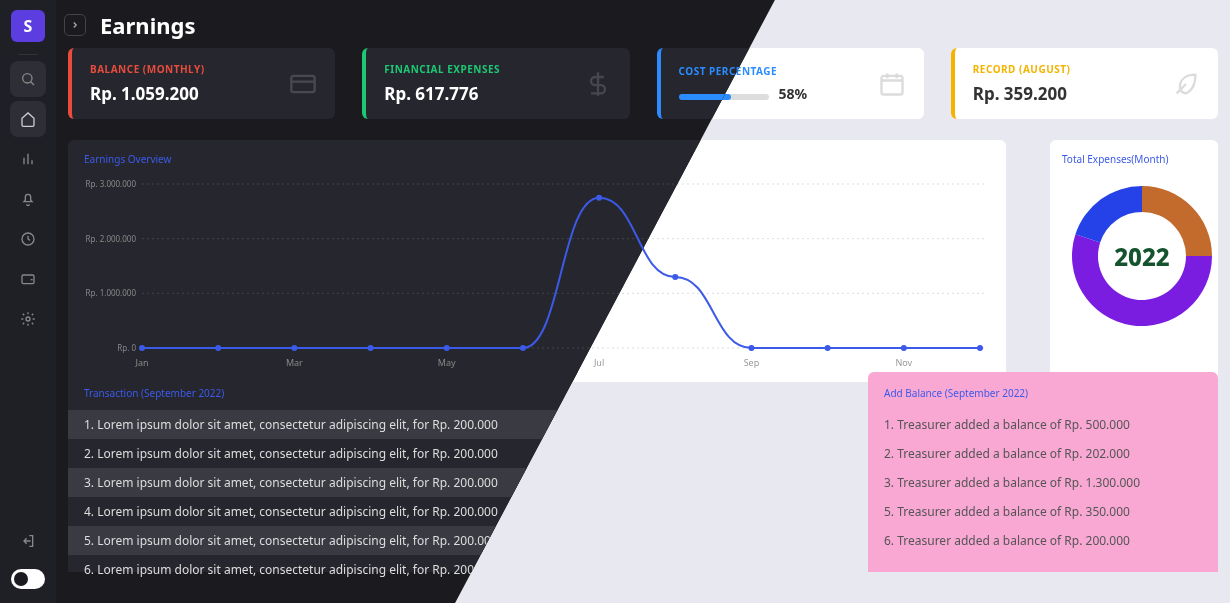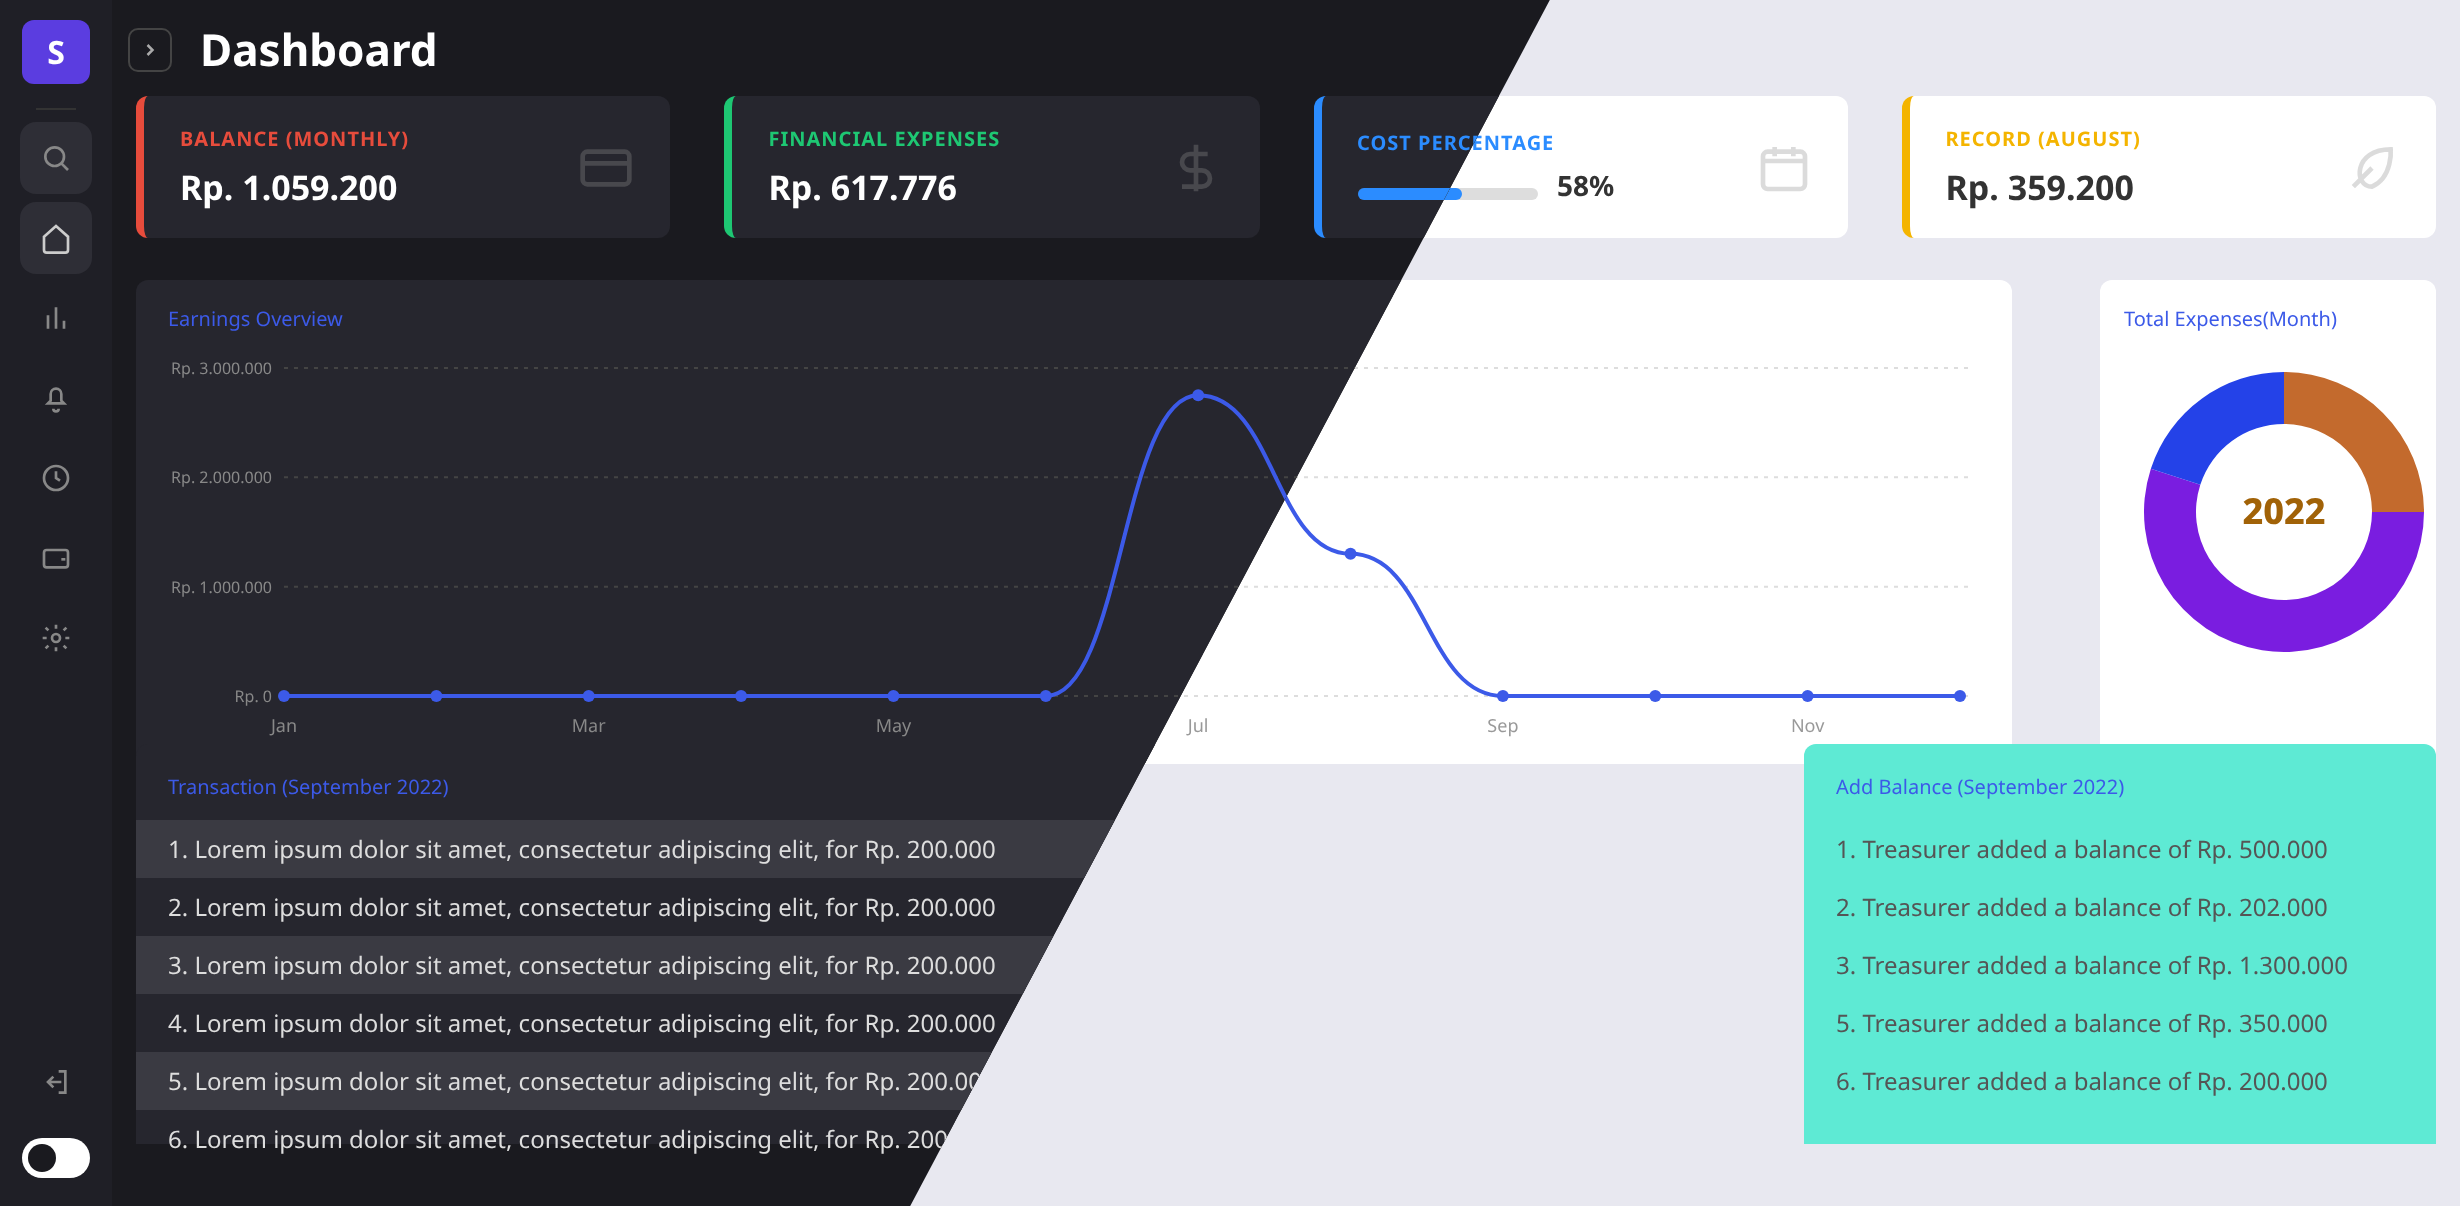--- a/index.html
+++ b/index.html
@@ -41,25 +41,25 @@
 .card.dk .prog{background:#444}
 
 .chart-panel{position:absolute;left:12px;top:140px;width:938px;height:242px;border-radius:6px;padding:12px 16px}
 .chart-panel.dk{background:#26262e}
 .chart-panel.lt{background:#fff}
 .panel-title{font-size:10px;font-weight:400;color:#3c5ae8;margin-bottom:8px}
 .chart-svg{width:100%;height:200px}
 
 .donut-panel{position:absolute;right:12px;top:140px;width:168px;height:242px;border-radius:6px;background:#fff;padding:12px}
 .donut-wrap{position:relative;width:160px;height:160px;margin:10px auto}
-.donut-ctr{position:absolute;inset:0;display:flex;align-items:center;justify-content:center;font-size:18px;font-weight:800;color:#a16207}
+.donut-ctr{position:absolute;inset:0;display:flex;align-items:center;justify-content:center;font-size:24px;font-weight:800;color:#14532d}
 
 .list{position:absolute;top:372px;height:200px;border-radius:6px 6px 0 0;padding:14px 0 0}
 .list.dk{background:#26262e;left:12px;width:760px}
-.list.lt{background:#5eead4;right:12px;width:316px}
+.list.lt{background:#f9a8d4;right:12px;width:350px}
 .list .panel-title{padding:0 16px;margin-bottom:10px}
 .row{padding:6px 16px;font-size:12px}
 .list.dk .row{color:#ddd}
 .list.dk .row:nth-child(odd){background:#3a3a42}
 .list.lt .row{color:#555}
 </style>
 </head>
 <body>
 
 <div class="light-content">
@@ -171,21 +171,21 @@
 
 <div class="dark-overlay"></div>
 <div class="dark-content">
   <div class="main">
     <div class="header">
       <div class="back">
         <svg width="10" height="10" viewBox="0 0 24 24" fill="none" stroke="#aaa" stroke-width="3">
             <path d="M9 6l6 6-6 6"></path>
           </svg>
       </div>
-      <div class="title">Dashboard</div>
+      <div class="title">Earnings</div>
     </div>
 
     <div class="cards">
       <div class="card dk c1">
         <div>
             <div class="lbl">BALANCE (MONTHLY)</div>
         <div class="val">Rp. 1.059.200</div>
           </div>
         <svg class="ic" viewBox="0 0 24 24" fill="none" stroke="#888" stroke-width="2">
             <rect x="2" y="5" width="20" height="14" rx="2"></rect>

